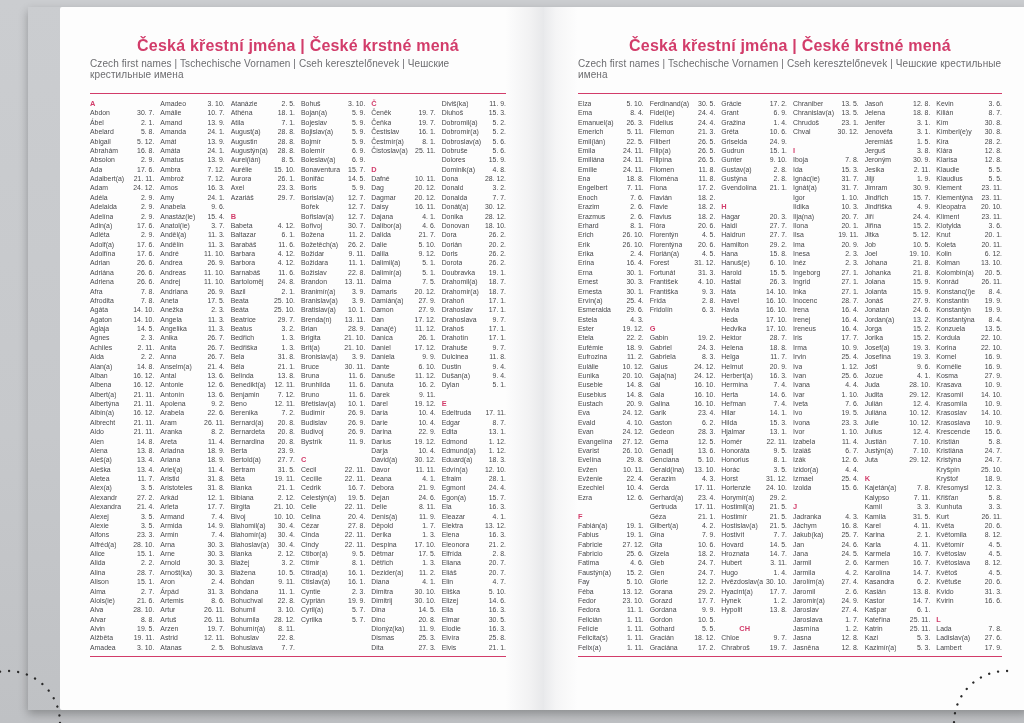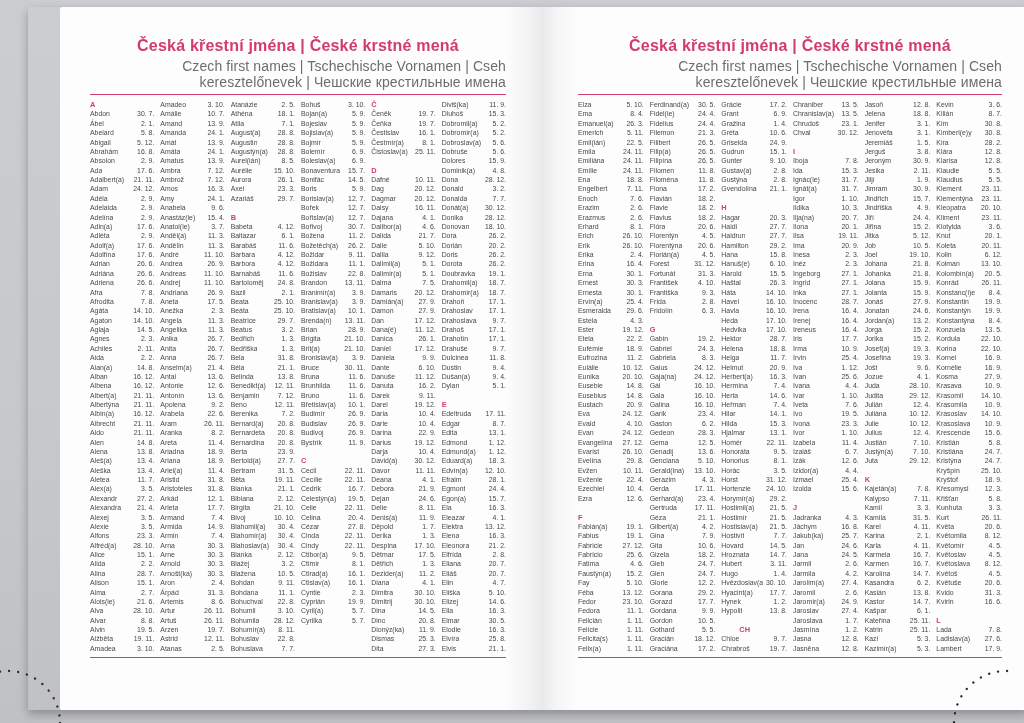--- a/index.html
+++ b/index.html
@@ -33,22 +33,22 @@
   .page-edges{
     position:absolute;right:-12px;top:4px;width:12px;height:688px;
     background:repeating-linear-gradient(90deg,#f6f6f7 0 1px,#dcdee0 1px 2px,#eceded 2px 3px);
     border-radius:0 3px 3px 0;
   }
   h1.ptitle{
     margin:0 0 3px 0;text-align:center;
     font-size:16px;font-weight:bold;letter-spacing:.2px;
   }
   .subtitle{
-    text-align:right;color:#6d6d70;font-size:14px;letter-spacing:.1px;
-    margin-bottom:4px;
+    text-align:left;color:#6d6d70;font-size:10px;letter-spacing:.1px;
+    margin-bottom:13px;
   }
   .rule{height:0;border-top:1.6px solid;}
   .rule.top{margin:0 0 5px 0;}
   .rule.bottom{margin-top:3px;}
   .cols{
     display:flex;gap:6px;height:554px;overflow:hidden;
   }
   .col{flex:1 1 0;min-width:0;}
   .row{
     display:flex;justify-content:space-between;align-items:baseline;

